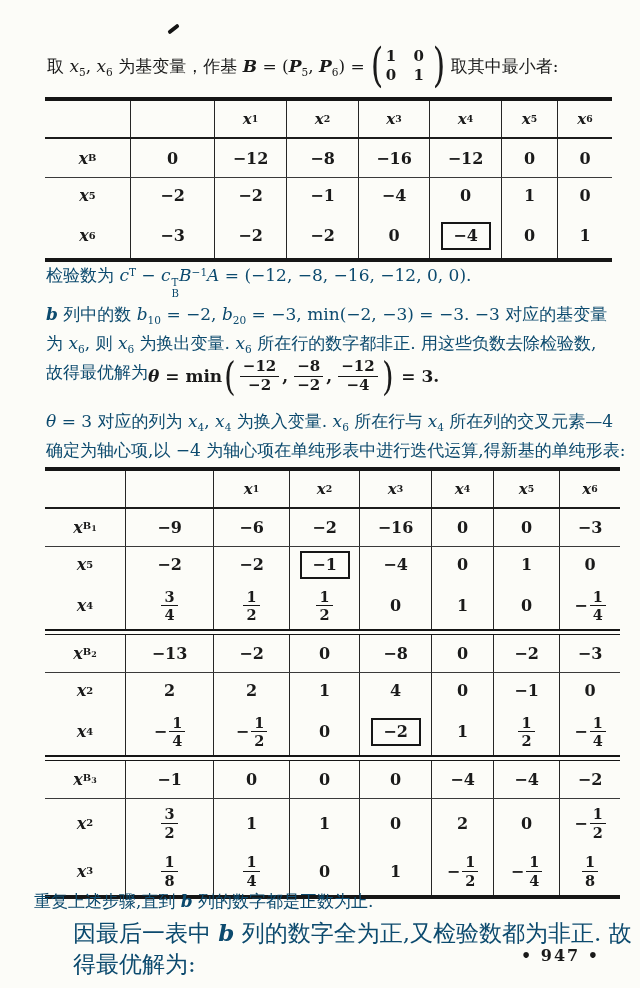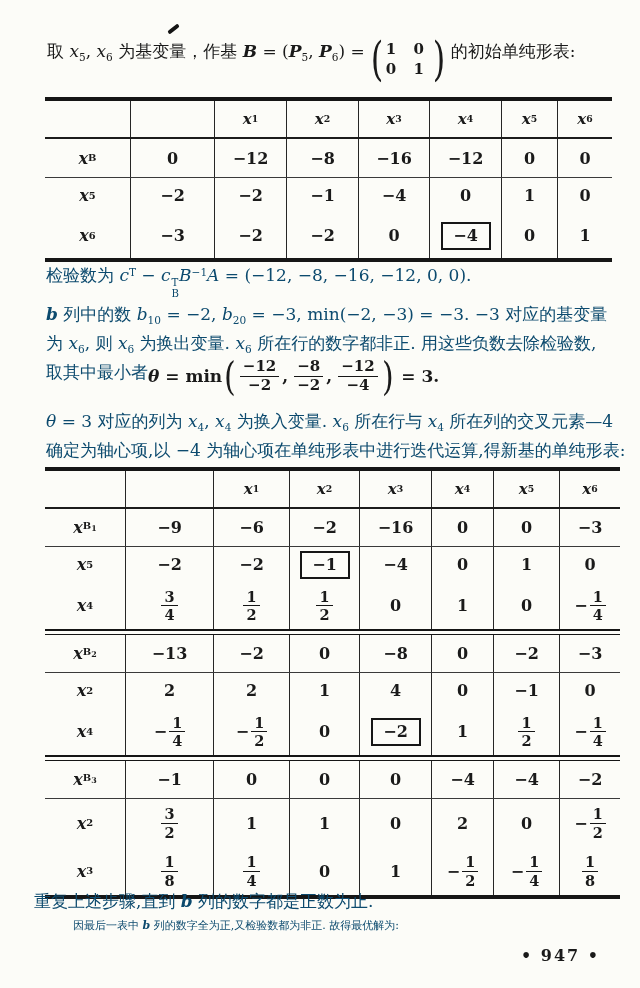--- a/index.html
+++ b/index.html
@@ -9,21 +9,21 @@
   }
   i{font-style:italic}
   sub{font-size:0.62em;vertical-align:-0.35em;line-height:0}
   sup{font-size:0.62em;vertical-align:0.45em;line-height:0}
   .ss{font-size:0.8em;vertical-align:-0.25em}
   .supsub{display:inline-flex;flex-direction:column;align-items:flex-start;font-size:0.6em;line-height:1.05;vertical-align:-0.5em;margin-left:1px}
   .supsub sup,.supsub sub{font-size:1em;vertical-align:baseline;line-height:1.05}
 
   .ink-mark{position:absolute;left:167px;top:27px;width:13px;height:4px;background:#141414;border-radius:2px;transform:rotate(-38deg)}
 
-  .intro{position:absolute;left:47px;top:40px;height:52px;font-size:17px;display:flex;align-items:flex-start;white-space:nowrap}
+  .intro{position:absolute;left:47px;top:40px;height:52px;font-size:17px;display:flex;align-items:center;white-space:nowrap}
   .matrix{display:inline-flex;align-items:center;margin:0 3px}
   .mparen{font-size:46px;font-weight:400;line-height:0.85;transform:scaleX(0.7)}
   .mrows{display:inline-flex;flex-direction:column;font-size:15px;font-weight:bold;line-height:1.3;letter-spacing:6px;margin:0 0;text-align:center}
 
   
   .stable{border-top:4px solid #161616;border-bottom:4px solid #161616}
   .trow{display:grid;align-items:stretch}
   .t1 .trow{grid-template-columns:85px 84px 72px 72px 71px 72px 56px 55px}
   .t2 .trow{grid-template-columns:80px 88px 76px 70px 72px 62px 66px 61px}
   .tc{display:flex;align-items:center;justify-content:center;font-size:16px;font-weight:bold}
@@ -50,41 +50,41 @@
   #table2{position:absolute;left:45px;top:467px;width:575px}
 
   .para{font-size:17px;color:#0c4a6e}
   .p1{position:absolute;left:46px;top:261px;line-height:29px;width:588px}
   .p2{position:absolute;left:46px;top:407px;line-height:29px;width:600px;white-space:nowrap}
   #formula{position:absolute;left:148px;top:359px;display:flex;align-items:center;font-size:17px;font-weight:bold}
   #formula .bparen{font-size:40px;font-weight:400;line-height:0.8;transform:scaleX(0.75)}
   #formula .frac{font-size:15px;margin:0 2px}
   #formula .fsep{margin:0 4px 0 1px}
   .f1{position:absolute;left:34px;top:890px;font-size:17px}
-  .f2{position:absolute;left:73px;top:918px;font-size:11px}
+  .f2{position:absolute;left:73px;top:918px;font-size:23px}
   .pagenum{position:absolute;left:521px;top:946px;font-size:16px;font-weight:bold;letter-spacing:2px}
 </style>
 </head>
 <body>
 
 <div class="page">
 
   <div class="ink-mark"></div>
 
   <div class="intro">
     <span>取 <i>x</i><sub>5</sub>, <i>x</i><sub>6</sub> 为基变量，作基 <b><i>B</i></b> = (<b><i>P</i></b><sub>5</sub>, <b><i>P</i></b><sub>6</sub>) = </span>
     <span class="matrix">
       <span class="mparen">(</span>
       <span class="mrows">
         <span>1 0</span>
         <span>0 1</span>
       </span>
       <span class="mparen">)</span>
     </span>
-    <span>的初始单纯形表:</span>
+    <span>取其中最小者:</span>
   </div>
 
   <div id="table1" class="stable t1">
       <div class="trow hrow">
         <div class="tc lc"></div>
         <div class="tc vc"></div>
         <div class="tc vc">
           <i>x</i>
           <sub>1</sub>
         </div>
@@ -152,21 +152,21 @@
       </div>
     </div>
 
   <div class="para p1">
     <div>检验数为 <i>c</i><sup>T</sup> − <i>c</i><span class="supsub">
           <sup>T</sup>
           <sub>B</sub>
         </span><i>B</i><sup>−1</sup><i>A</i> = (−12, −8, −16, −12, 0, 0).</div>
     <div><b><i>b</i></b> 列中的数 <i>b</i><sub>10</sub> = −2, <i>b</i><sub>20</sub> = −3, min(−2, −3) = −3. −3 对应的基变量</div>
     <div>为 <i>x</i><sub>6</sub>, 则 <i>x</i><sub>6</sub> 为换出变量. <i>x</i><sub>6</sub> 所在行的数字都非正. 用这些负数去除检验数,</div>
-    <div>取其中最小者</div>
+    <div>故得最优解为</div>
   </div>
 
   <div id="formula">
       <span><i>θ</i> = min</span>
       <span class="bparen">(</span>
       <span class="frac">
         <span class="fn">−12</span>
         <span class="fd">−2</span>
       </span>
       <span class="fsep">,</span>

